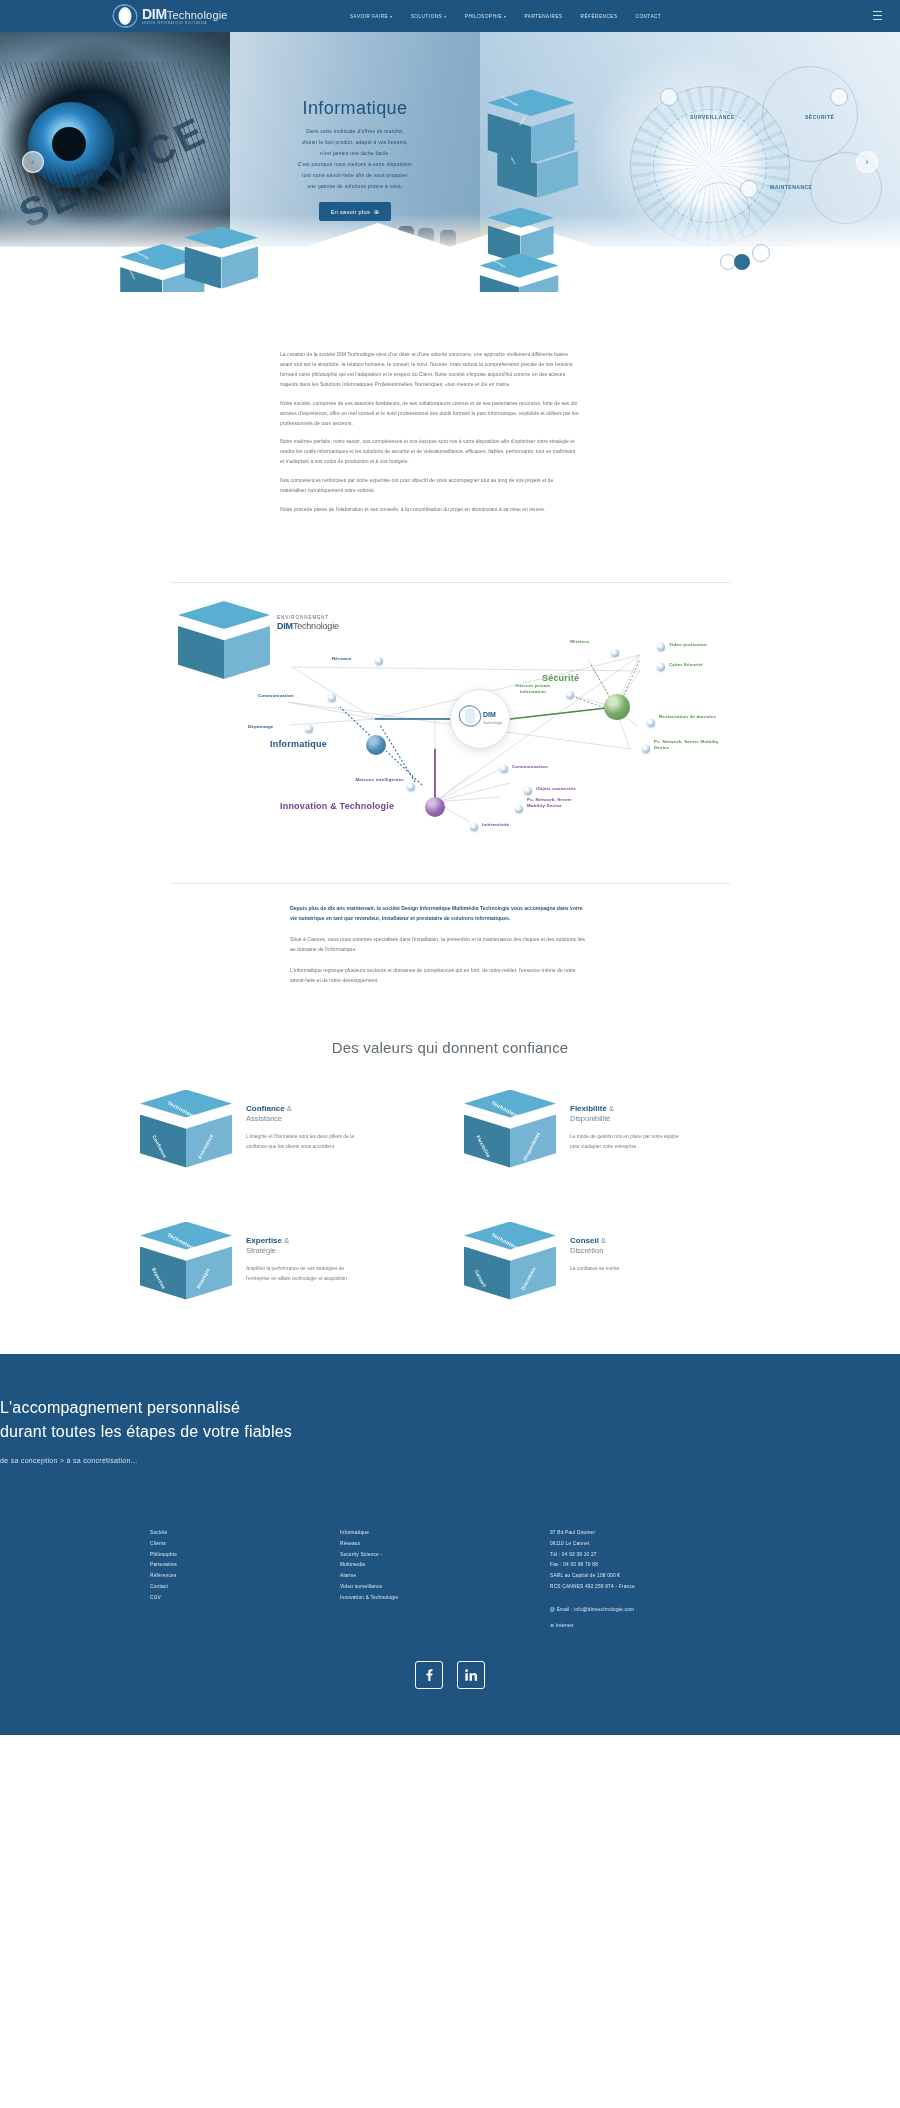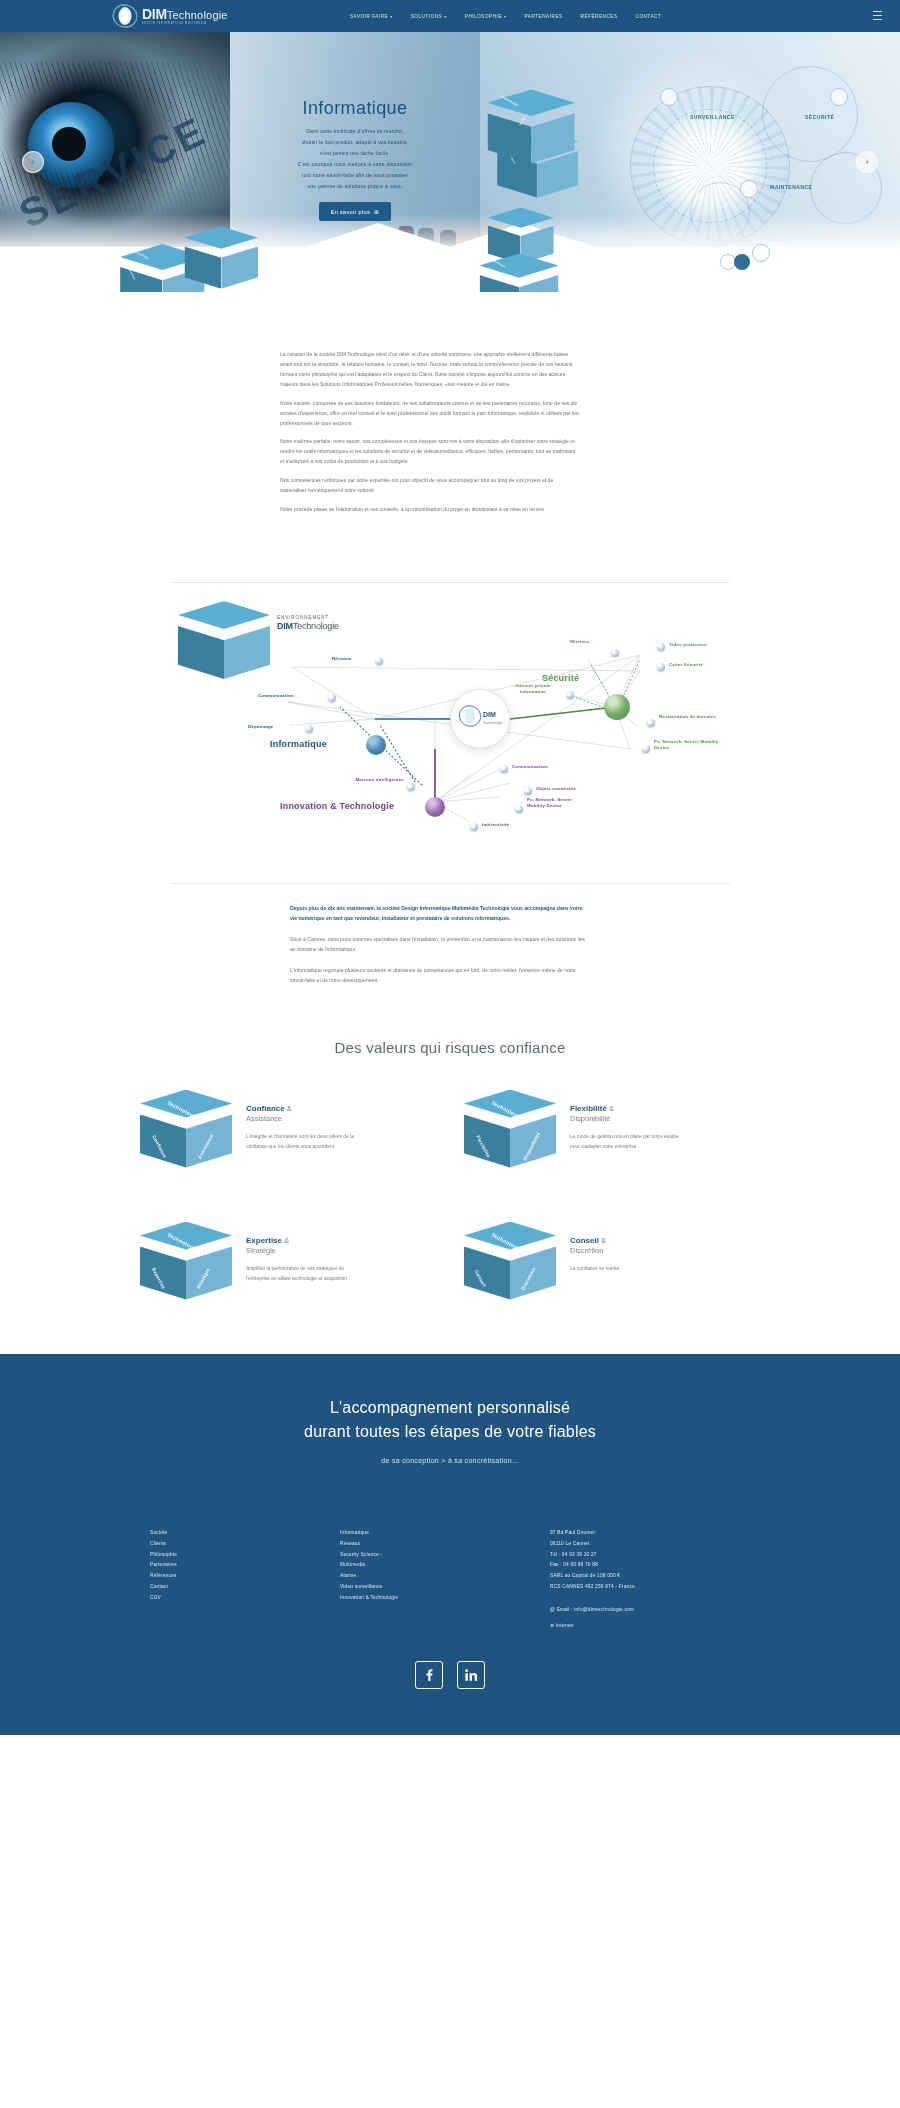--- a/index.html
+++ b/index.html
@@ -186,21 +186,21 @@
   .cube3d .left{ left:0; top:25px; width:46px; height:53px; background:#3a7f9e;
     clip-path:polygon(0 0, 100% 27%, 100% 100%, 0 73%);}
   .cube3d .right{ left:46px; top:25px; width:46px; height:53px; background:#75b4d2;
     clip-path:polygon(0 27%, 100% 0, 100% 73%, 0 100%);}
   .cube3d .t-lbl{ position:absolute; color:#fff; font-size:5.2px; font-weight:700; letter-spacing:.3px; white-space:nowrap;}
   .cube3d .t-top{ left:26px; top:17px; transform:rotate(28deg);}
   .cube3d .t-left{ left:7px; top:54px; transform:rotate(62deg); font-size:4.6px;}
   .cube3d .t-right{ left:52px; top:54px; transform:rotate(-62deg); font-size:4.6px;}
 
   
-  .cta{ background:#1f5480; padding:42px 15px 30px; text-align:center; color:#fff;}
+  .cta{ background:#1f5480; padding:42px 0 30px; color:#fff;}
   .cta h2{ font-size:16px; font-weight:400; line-height:1.55; letter-spacing:.2px;}
   .cta .sub{ margin-top:12px; font-size:7px; color:#cfe0ec; font-weight:300; letter-spacing:.3px;}
 
   
   .footer{ background:#1f5480; color:#dce8f1; padding:34px 0 46px;}
   .fgrid{ width:600px; margin:0 auto; display:grid; grid-template-columns:190px 210px 200px;}
   .fcol a, .fcol div{ display:block; font-size:4.8px; line-height:2.25; color:#dce8f1; text-decoration:none; letter-spacing:.2px;}
   .fcontact div{ font-size:4.8px; line-height:2.25;}
   .fmail{ margin-top:12px; display:flex; align-items:center; gap:4px; font-size:4.8px;}
   .fweb{ margin-top:5px; display:flex; align-items:center; gap:4px; font-size:4.8px;}
@@ -487,21 +487,21 @@
 
   <section class="para2">
     <div class="para2-inner">
       <p class="lead">Depuis plus de dix ans maintenant, la société Design Informatique Multimédia Technologie vous accompagne dans votre vie numérique en tant que revendeur, installateur et prestataire de solutions informatiques.</p>
       <p>Situé à Cannes, nous nous sommes spécialisés dans l'installation, la prévention et la maintenance des risques et des solutions liés au domaine de l'informatique.</p>
       <p>L'informatique regroupe plusieurs secteurs et domaines de compétences qui en font, de notre métier, l'essence même de notre savoir-faire et de notre développement.</p>
     </div>
   </section>
 
   <section class="values">
-    <h2>Des valeurs qui risques confiance</h2>
+    <h2>Des valeurs qui donnent confiance</h2>
     <div class="vgrid">
 
       <div class="vcell">
         <div class="cube3d">
           <div class="top"></div>
           <div class="left"></div>
           <div class="right"></div>
           <span class="t-lbl t-top">Technologie</span>
           <span class="t-lbl t-left">Confiance</span>
           <span class="t-lbl t-right">Assistance</span>

